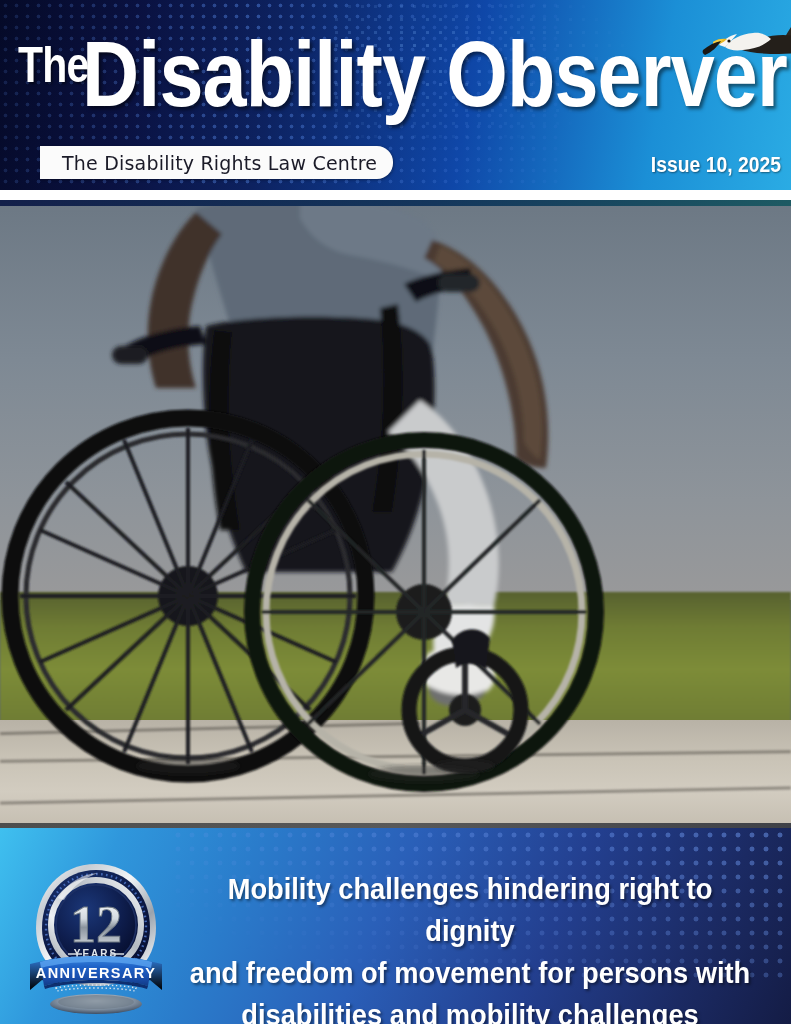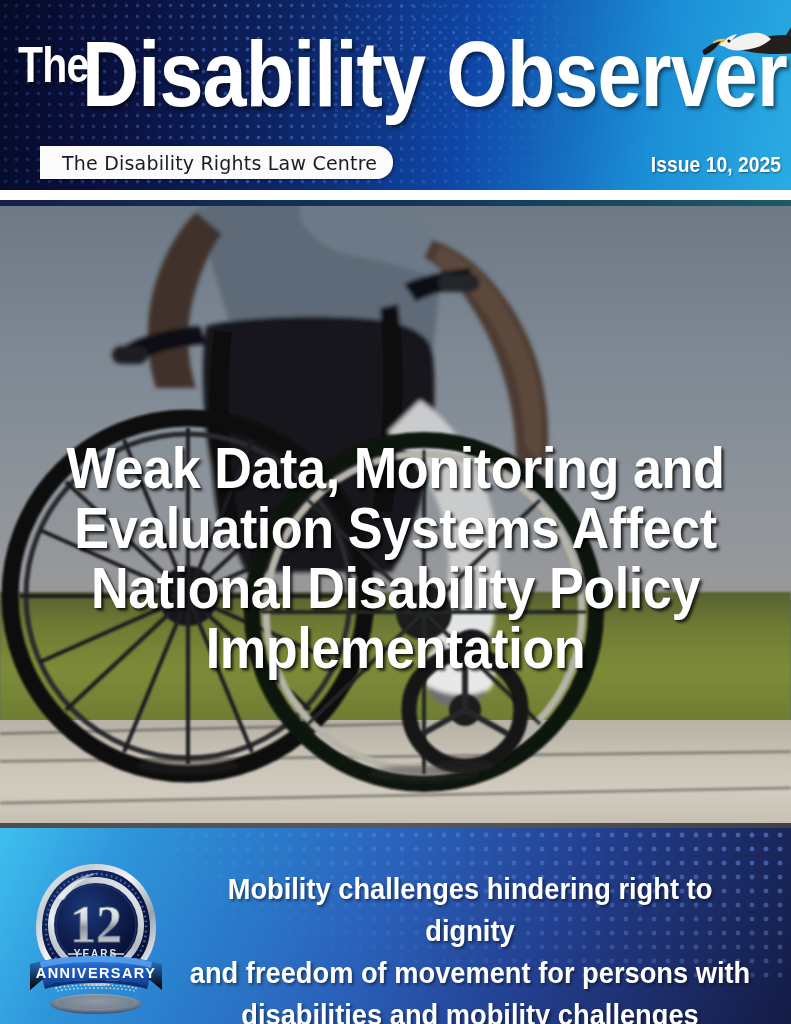--- a/index.html
+++ b/index.html
@@ -437,26 +437,20 @@
       </g>
 
       <ellipse cx="188" cy="566" rx="52" ry="9" fill="rgba(40,38,34,0.42)" filter="url(#softblur)"></ellipse>
       <ellipse cx="424" cy="574" rx="56" ry="9" fill="rgba(40,38,34,0.38)" filter="url(#softblur)"></ellipse>
       <ellipse cx="465" cy="566" rx="30" ry="7" fill="rgba(40,38,34,0.40)" filter="url(#softblur)"></ellipse>
     </svg>
 
     <div class="hero-bottomline"></div>
   </div>
 
-  <div class="headline">
-    <span class="hl-line">Weak Data, Monitoring and</span>
-    <span class="hl-line">Evaluation Systems Affect</span>
-    <span class="hl-line">National Disability Policy</span>
-    <span class="hl-line">Implementation</span>
-  </div>
 
   <div class="footer">
     <div class="footer-dots"></div>
   </div>
 
   <svg class="badge" viewBox="0 0 160 158">
     <defs>
       <linearGradient id="silver" x1="0" y1="0" x2="1" y2="1">
         <stop offset="0%" stop-color="#ffffff"></stop>
         <stop offset="22%" stop-color="#c6ccd3"></stop>

